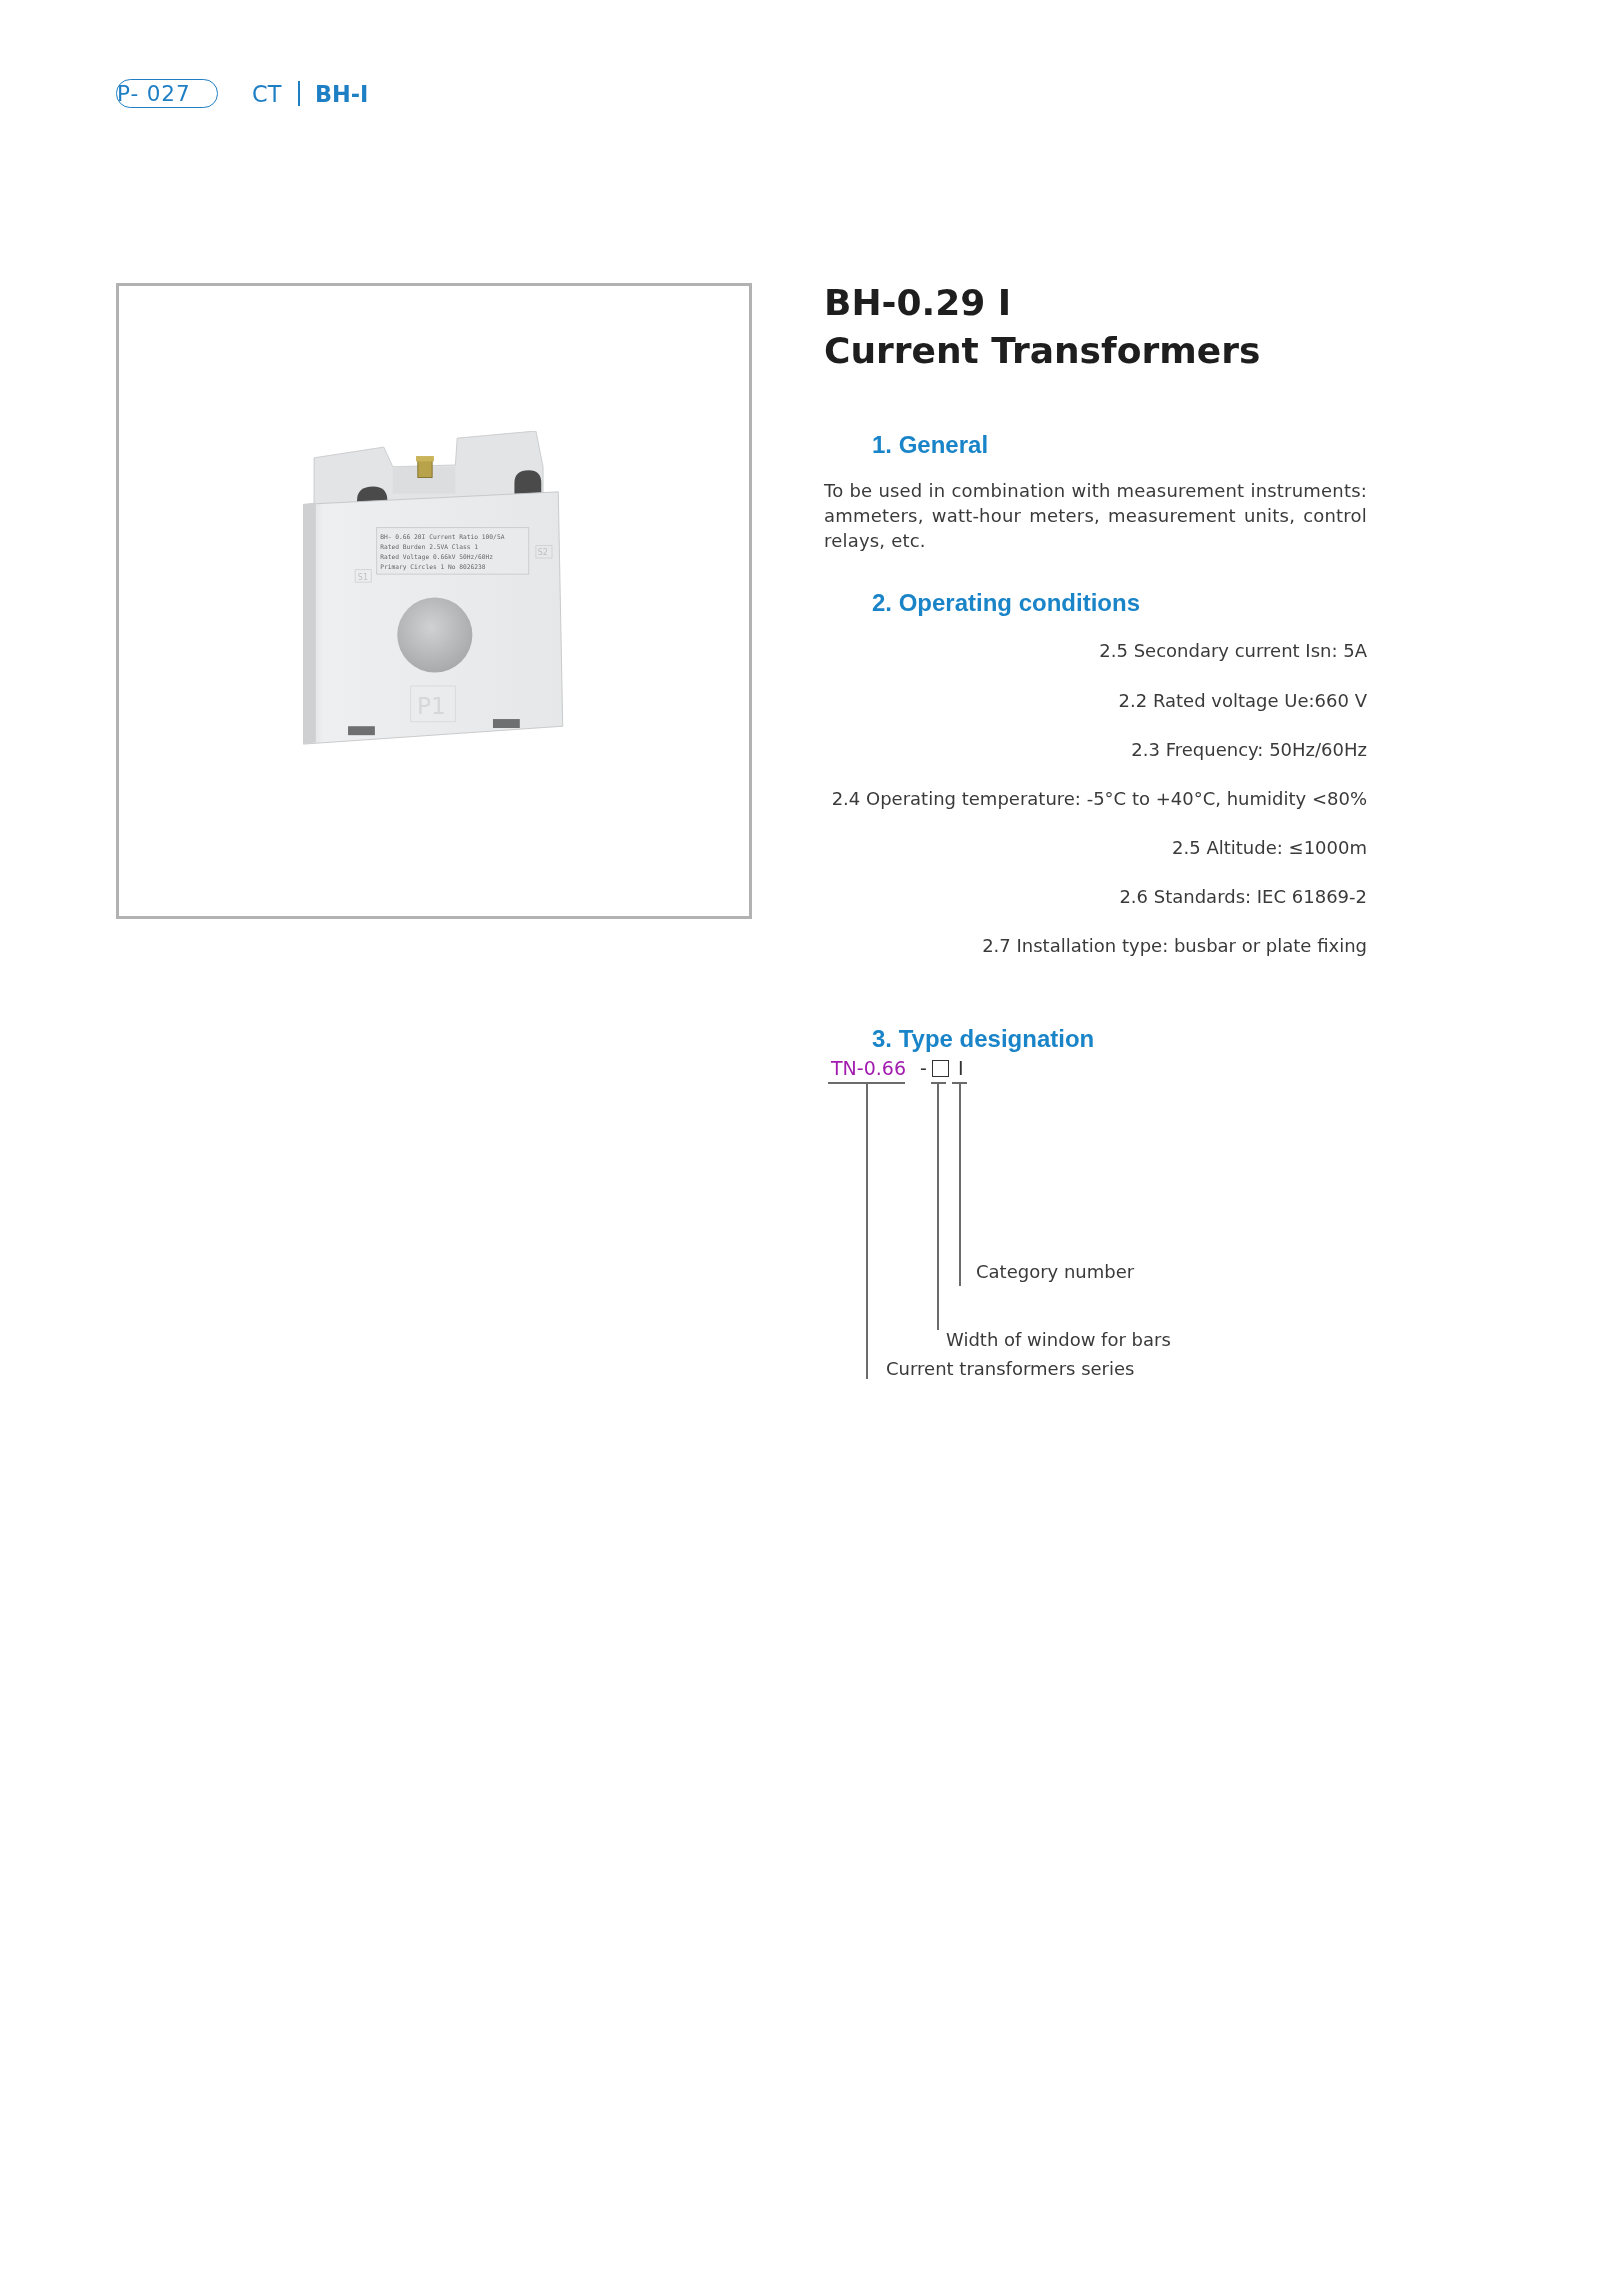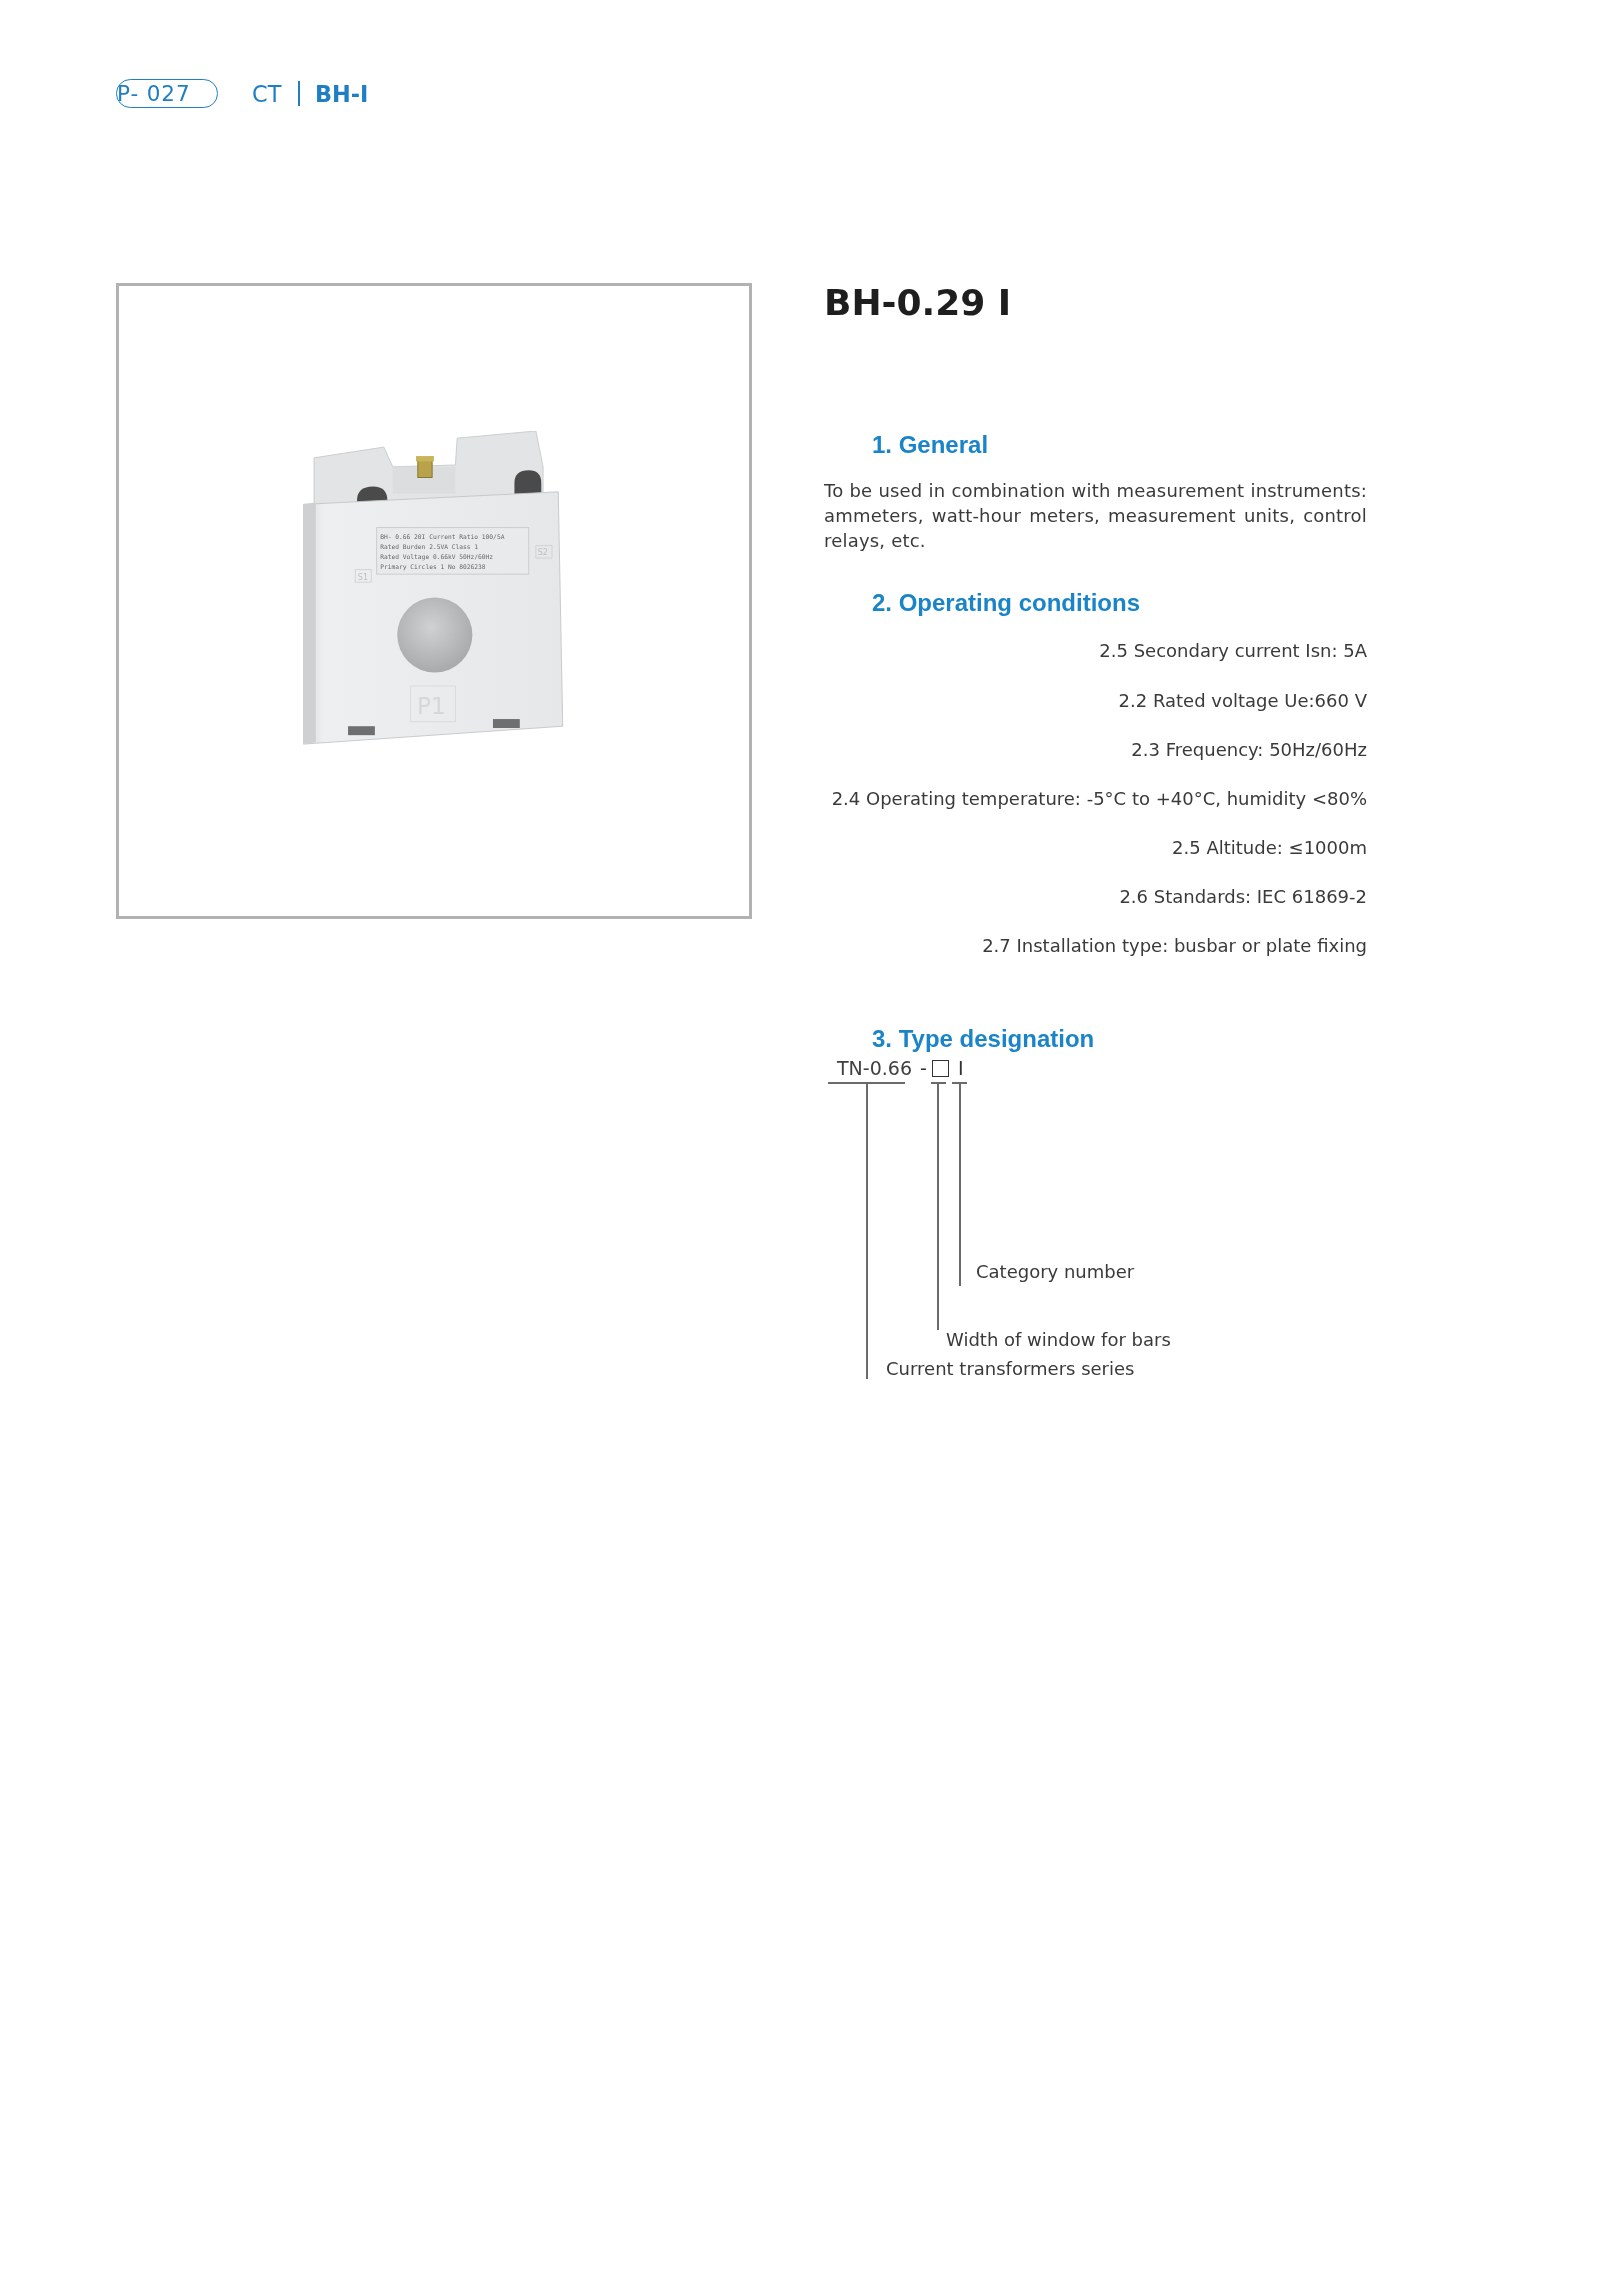--- a/index.html
+++ b/index.html
@@ -37,21 +37,21 @@
   .para {
     position: absolute; left: 824px; top: 478px; width: 543px;
     font-size: 18px; line-height: 25px; color: #3a3a3a; text-align: justify;
     font-family: "DejaVu Sans", sans-serif; letter-spacing: 0.2px;
   }
   .spec {
     position: absolute; right: 254px; font-size: 18px; line-height: 23px; color: #3a3a3a;
     font-family: "DejaVu Sans", sans-serif; text-align: right; white-space: nowrap;
   }
   
-  .td-code { position: absolute; left: 831px; top: 1057px; font-size: 19px; line-height: 23px; color: #404040; white-space: nowrap; margin-left: 6px; }
+  .td-code { position: absolute; left: 831px; top: 1057px; font-size: 19px; line-height: 23px; color: #a21caf; white-space: nowrap; }
   .td-box { position: absolute; left: 932px; top: 1060px; width: 15px; height: 15px; border: 1.8px solid #333; }
   .td-dash { position: absolute; left: 920px; top: 1057px; font-size: 19px; line-height: 23px; color: #333; }
   .td-i { position: absolute; left: 958px; top: 1057px; font-size: 19px; line-height: 23px; color: #333; }
   .line { position: absolute; background: #6b6b6b; }
   .td-label { position: absolute; font-size: 18px; line-height: 23px; color: #3a3a3a; white-space: nowrap; }
 </style>
 </head>
 <body>
 
 <div class="page-pill">P- 027</div>
@@ -100,20 +100,21 @@
     <rect x="120" y="285" width="50" height="40" fill="none" stroke="#d8d9da"></rect>
     <text x="127" y="316" font-family="DejaVu Sans, sans-serif" font-size="26" fill="#d6d7d8">P1</text>
 
     <rect x="50" y="330" width="30" height="10" fill="#6e6f70"></rect>
     <rect x="212" y="322" width="30" height="10" fill="#6e6f70"></rect>
   </svg>
 </div>
 
 <div class="title">
   <div>BH-0.29 I</div>
+  <div>Current Transformers</div>
 </div>
 
 <div class="h2" style="top:431px;">1. General</div>
 <div class="para">To be used in combination with measurement instruments: ammeters, watt-hour meters, measurement units, control relays, etc.</div>
 
 <div class="h2" style="top:589px;">2. Operating conditions</div>
 <div class="spec" style="top:639px;">2.5 Secondary current Isn: 5A</div>
 <div class="spec" style="top:689px;">2.2 Rated voltage Ue:660 V</div>
 <div class="spec" style="top:738px;">2.3 Frequency: 50Hz/60Hz</div>
 <div class="spec" style="top:787px;">2.4 Operating temperature: -5°C to +40°C, humidity &lt;80%</div>

